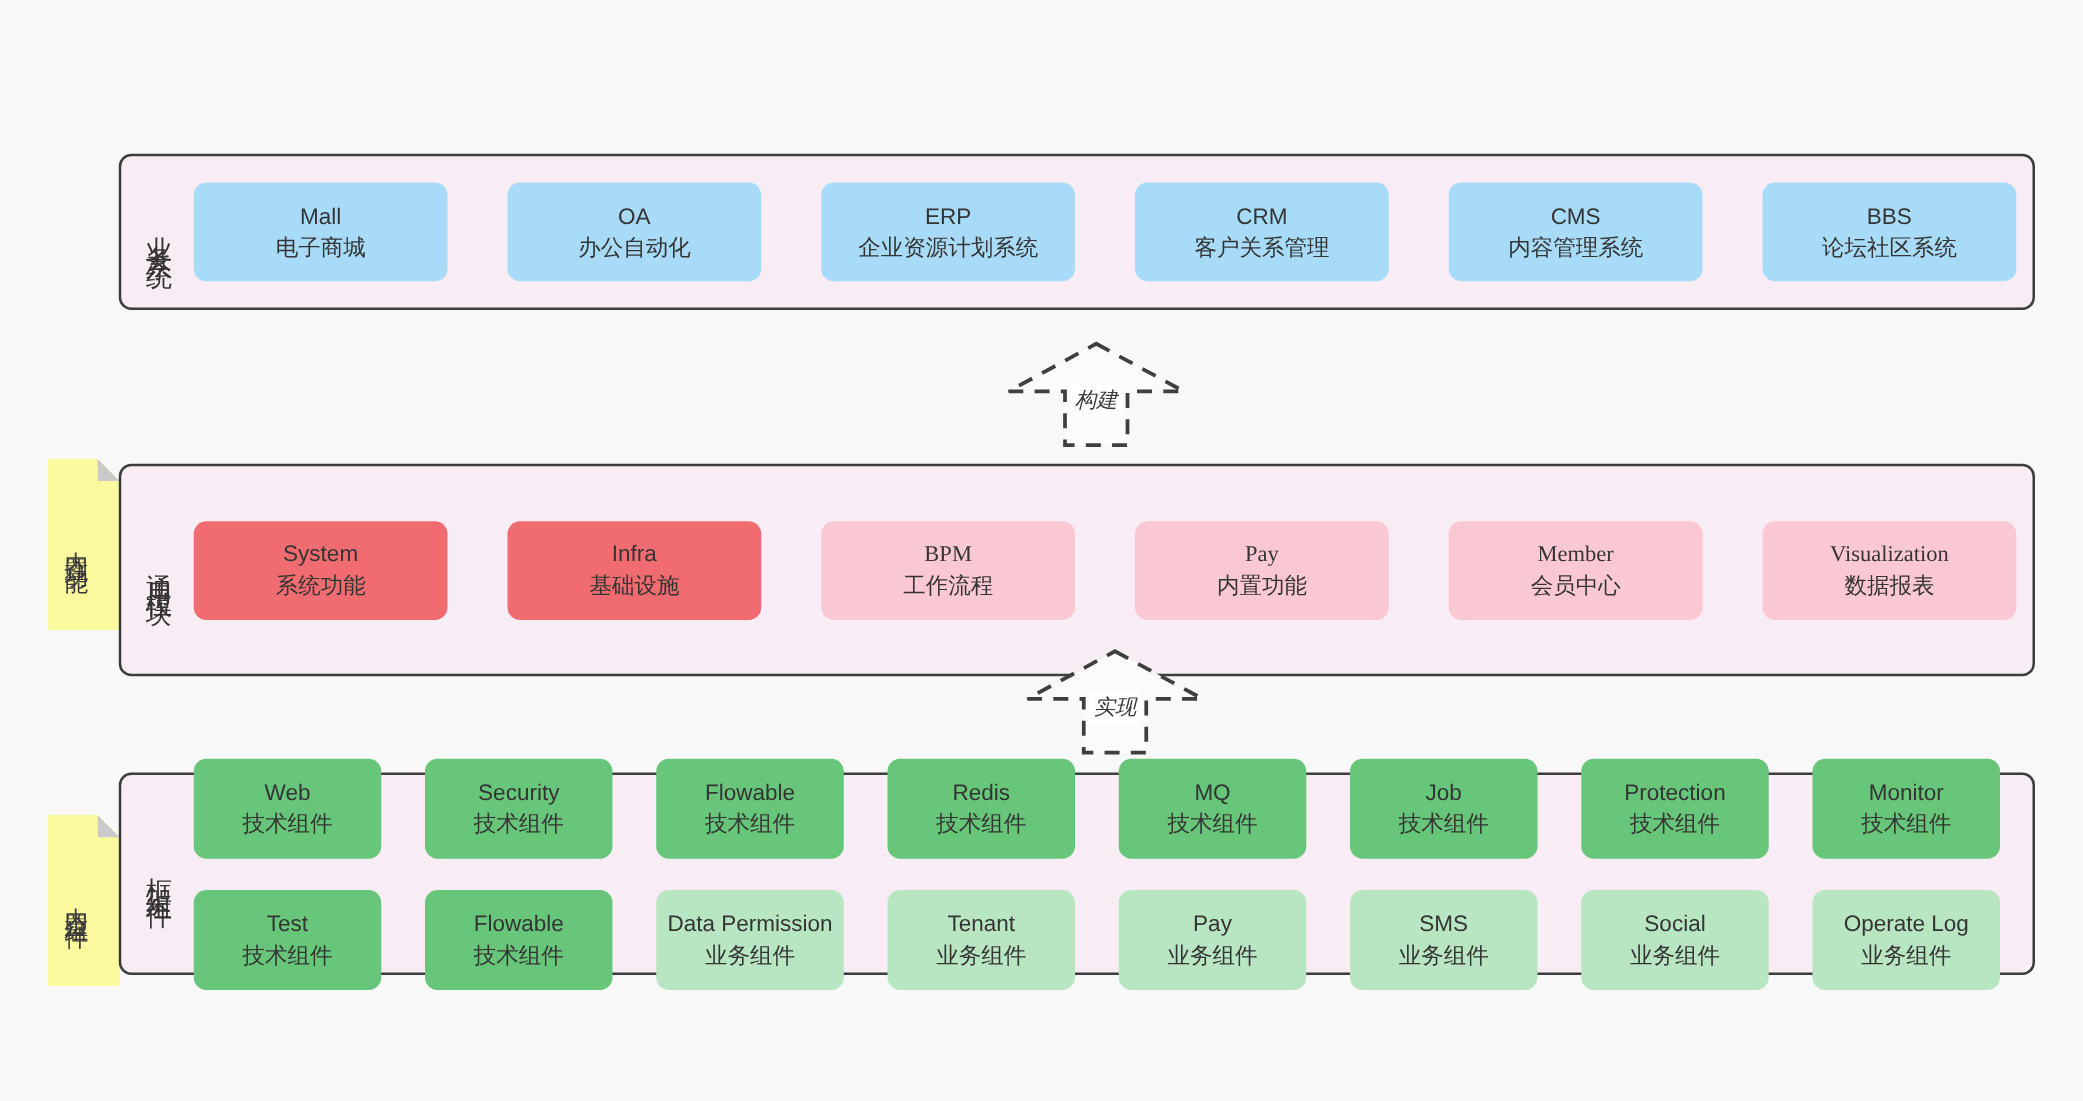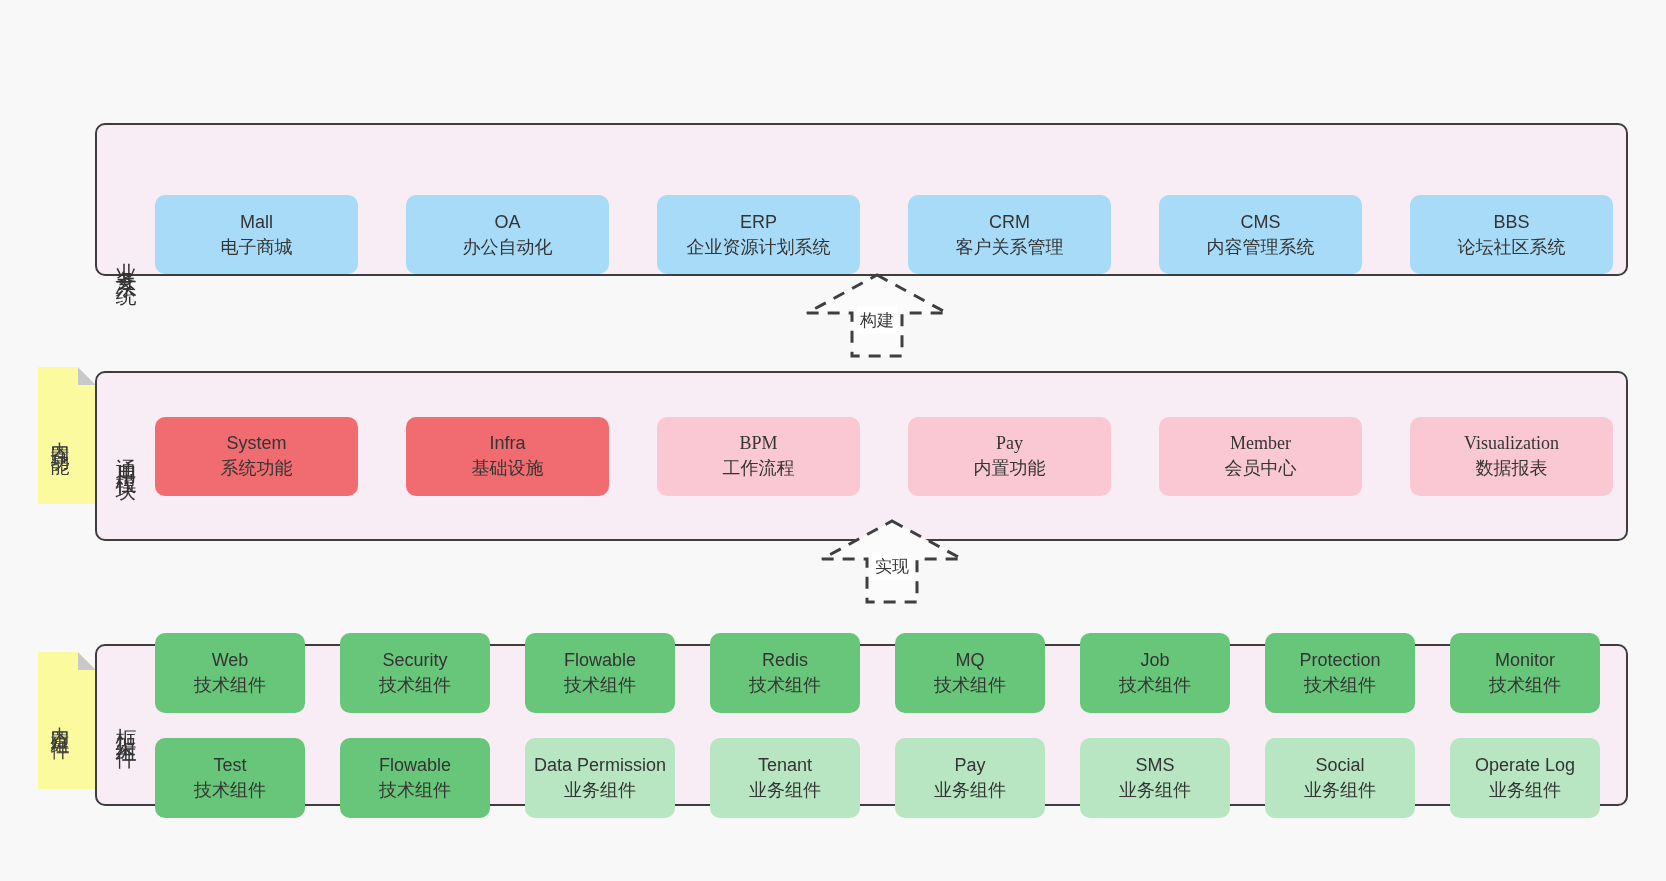--- a/index.html
+++ b/index.html
@@ -17,23 +17,23 @@
   .layer {
     position: absolute;
     left: 95px;
     width: 1533px;
     background: #f8edf5;
     border: 2px solid #3d3d3d;
     border-radius: 10px;
     display: flex;
     z-index: 2;
   }
-  .layer-1 { top: 123px; height: 153px; align-items: flex-end; }
+  .layer-1 { top: 123px; height: 125px; }
   .layer-2 { top: 371px; height: 170px; }
-  .layer-3 { top: 618px; height: 162px; margin-top: 26px; }
+  .layer-3 { top: 618px; height: 162px; }
 
   .layer-label {
     width: 58px;
     display: flex;
     align-items: center;
     justify-content: center;
     writing-mode: vertical-rl;
     text-orientation: upright;
     font-size: 21px;
     letter-spacing: 7px;
@@ -92,21 +92,21 @@
     text-orientation: upright;
     font-size: 19px;
     letter-spacing: 5px;
     color: #3a3a3a;
     white-space: nowrap;
     margin-right: 14px;
   }
   .note-fold { position: absolute; top: 0; right: 0; width: 18px; height: 18px; }
 
   
-  .arrow { position: absolute; z-index: 3; }
+  .arrow { position: absolute; z-index: 3; font-style: italic; }
   .arrow-1 { left: 804px; top: 271px; width: 146px; height: 88px; }
   .arrow-2 { left: 819px; top: 516px; width: 146px; height: 90px; }
   .arrow svg { width: 100%; height: 100%; display: block; }
   .arrow-shape {
     fill: #fbfbfb;
     stroke: #3f3f3f;
     stroke-width: 3;
     stroke-dasharray: 12 9;
     stroke-linecap: butt;
   }

